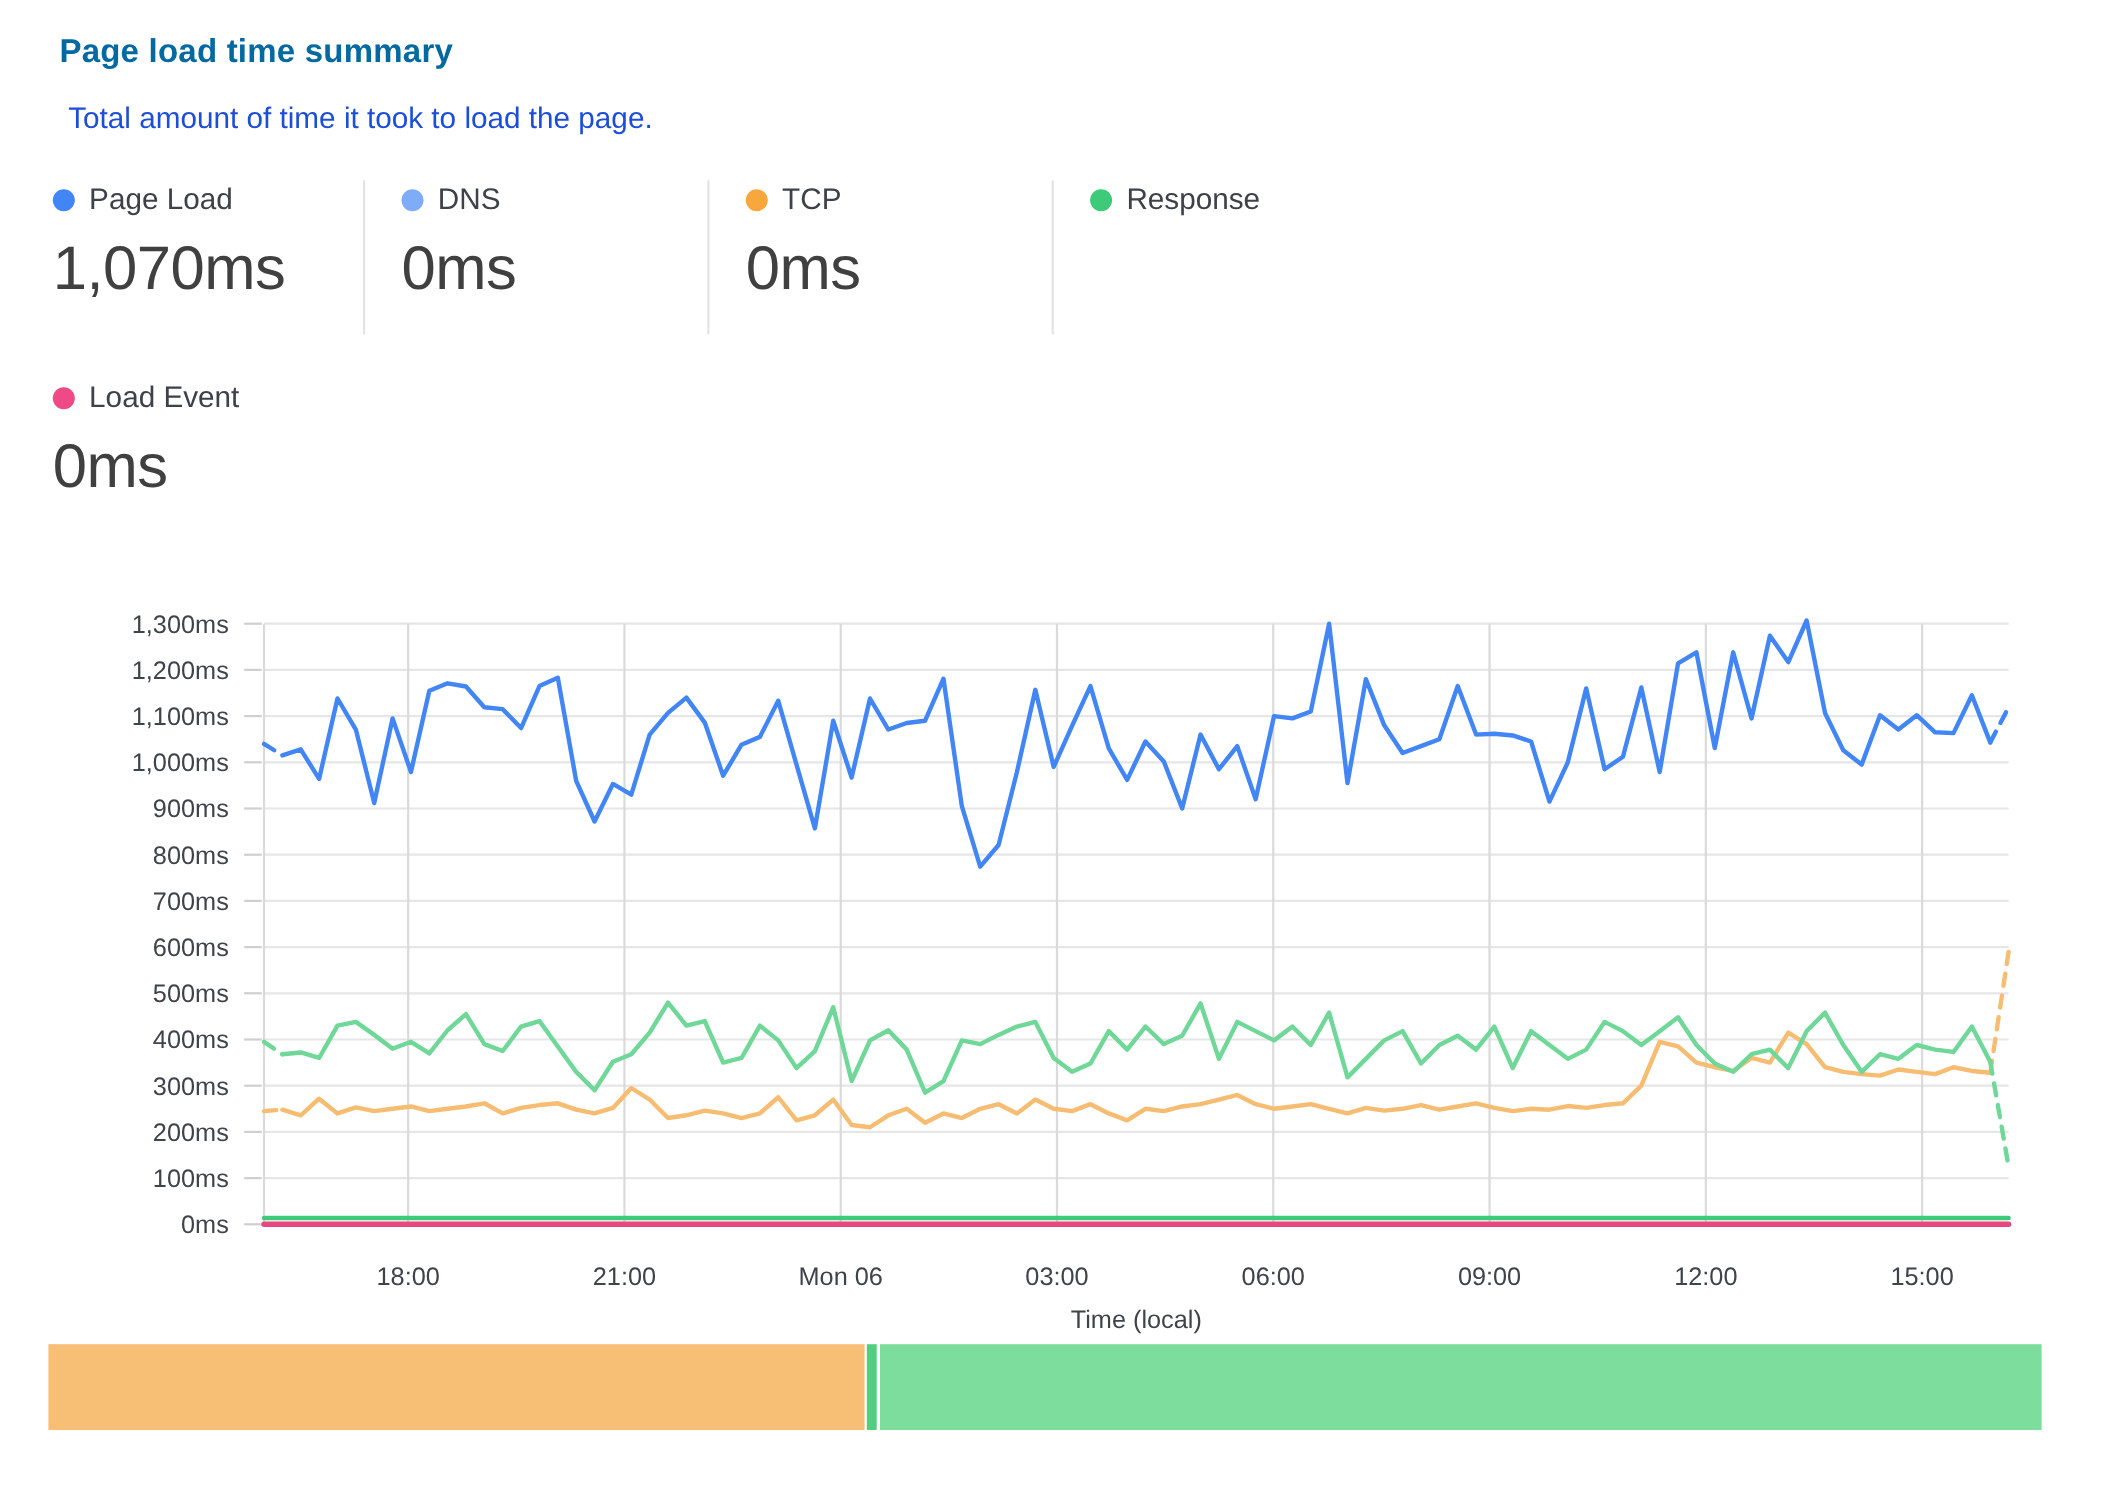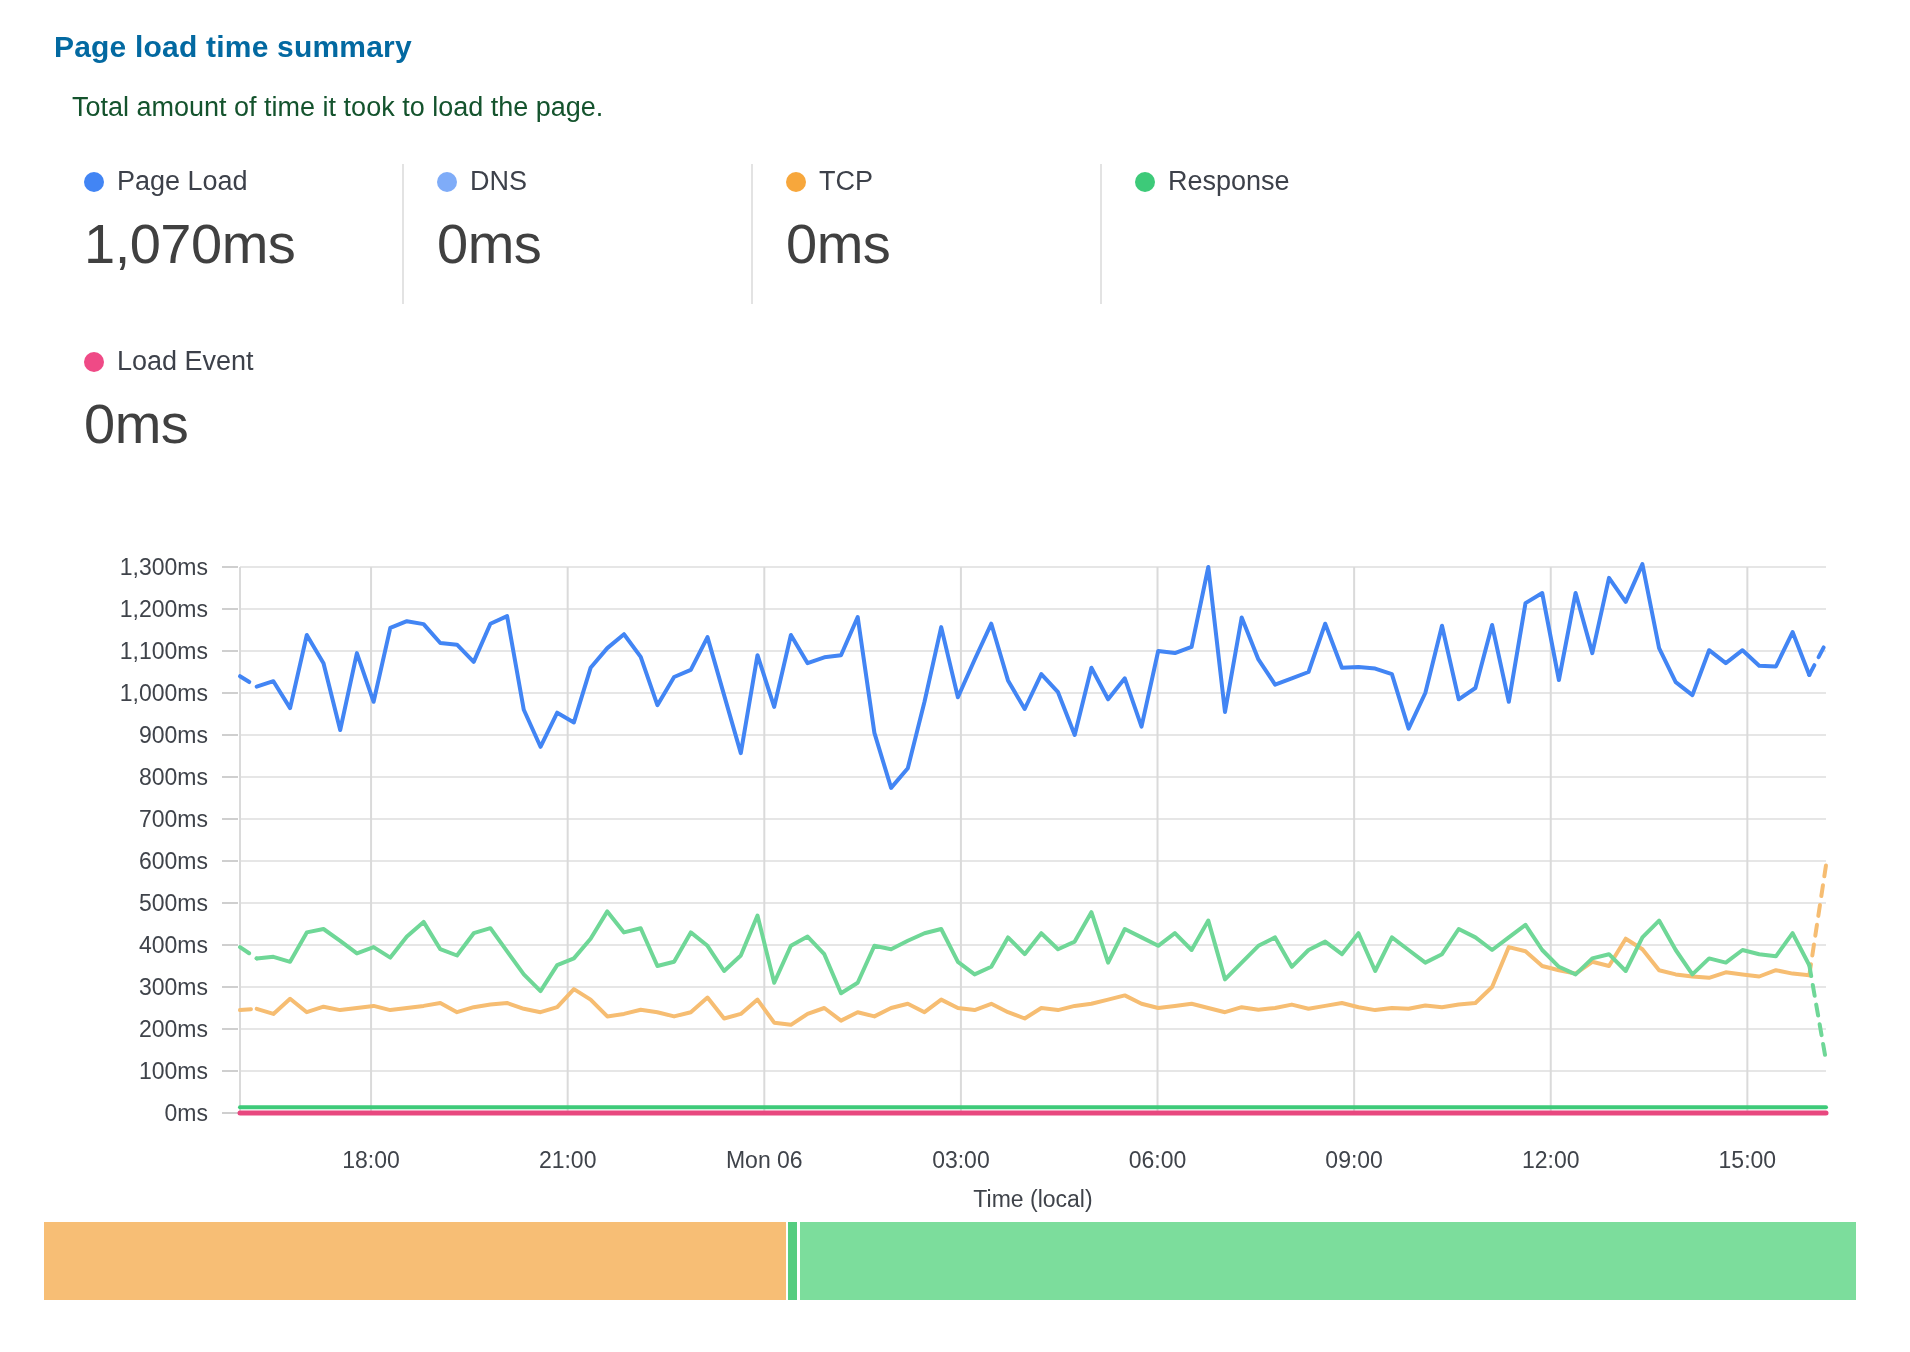--- a/index.html
+++ b/index.html
@@ -4,26 +4,26 @@
 <style>
   html,body{margin:0;padding:0;background:#ffffff;}
   .screen{
     position:relative;width:1910px;height:1352px;background:#ffffff;overflow:hidden;
     font-family:"Liberation Sans", sans-serif;
   }
   .page-title{
     position:absolute;left:54px;top:30px;font-size:30px;font-weight:700;color:#0369a1;letter-spacing:.2px;
   }
   .page-subtitle{
-    position:absolute;left:72px;top:92px;font-size:27px;font-weight:400;color:#14532d;
+    position:absolute;left:62px;top:92px;font-size:27px;font-weight:400;color:#1d4ed8;
   }
   .stats-row{position:absolute;left:44px;display:flex;align-items:stretch;}
   .stats-row.row1{top:164px;}
   .stats-row.row2{top:344px;}
-  .stat{width:278px;padding:2px 0 28px 33px;border-left:2px solid #e3e3e3;margin-left:36px;}
+  .stat{width:278px;padding:2px 0 28px 33px;border-left:2px solid #e3e3e3;}
   .stat:first-child{border-left:none;padding-left:4px;width:282px;}
   .row2 .stat{border-left:none;padding-left:4px;}
   .stat-legend{display:flex;align-items:center;gap:13px;}
   .dot{width:20px;height:20px;border-radius:50%;flex:0 0 auto;}
   .stat-label{font-size:27px;color:#3d414a;}
   .stat-value{margin-top:14px;font-size:56px;font-weight:400;color:#404040;letter-spacing:-.5px;}
   .chart-svg{position:absolute;left:0;top:0;width:1910px;height:1352px;}
   .status-bar{position:absolute;left:44px;top:1222px;width:1812px;height:78px;display:flex;}
   .status-bar .seg{height:100%;}
 </style>

